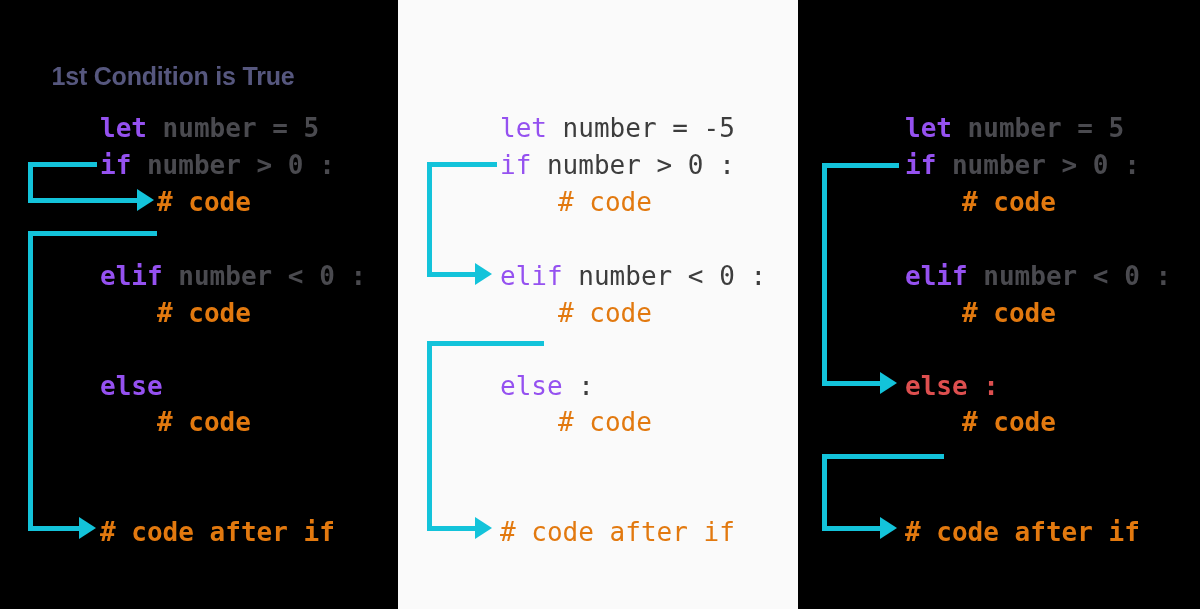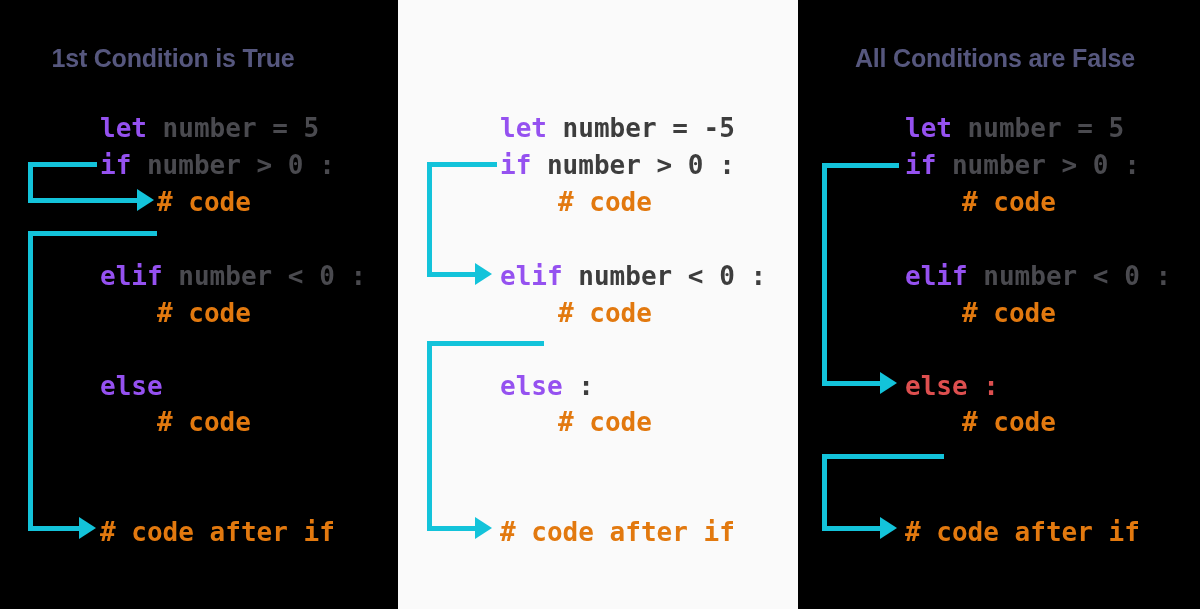--- a/index.html
+++ b/index.html
@@ -1,43 +1,42 @@
 <!DOCTYPE html>
 <html><head>
 <meta charset="utf-8">
 <style>
   html,body{margin:0;padding:0;background:#000;}
   .stage{position:relative;width:1200px;height:609px;background:#000;overflow:hidden;
          font-family:"Liberation Sans",sans-serif;}
   .card{position:absolute;left:398px;top:0;width:400px;height:609px;background:#fafafa;}
   .title{position:absolute;top:44px;transform:translateX(-50%);white-space:nowrap;
          font-weight:bold;font-size:25px;letter-spacing:-0.2px;}
-  .title-side{color:#56577e;}
+  .title-side{color:#56577e;margin-top:18px;}
   .title-mid{color:#63638f;}
   .line{position:absolute;font-family:"DejaVu Sans Mono","Liberation Mono",monospace;
-        font-size:26px;line-height:36px;height:36px;white-space:pre;font-weight:bold;}
+        font-size:26px;line-height:36px;height:36px;white-space:pre;}
   .bold{font-weight:bold;}
   .kw{color:#9551f0;}
   .redkw{color:#dd4f4f;}
   .comment{color:#e2790f;text-align:center;}
   .panel-side .plain{color:#4a4a4f;}
   .panel-mid .plain{color:#3d3d3d;}
   .aseg{position:absolute;background:#13c3da;}
   .ahead{position:absolute;width:0;height:0;border-top:11px solid transparent;
          border-bottom:11px solid transparent;border-left:17px solid #13c3da;}
 </style>
 </head>
 <body>
 
 <div class="stage">
 
   <div class="card"></div>
 
   <div class="title title-side" style="left:173px">1st Condition is True</div>
-  <div class="title title-side" style="left:995px">All Conditions are False</div>
 
   <div class="panel-side">
     <div class="line bold" style="left:100px;top:110px"><span class="kw">let</span><span class="plain"> number = 5</span></div>
     <div class="line bold" style="left:100px;top:147px"><span class="kw">if</span><span class="plain"> number &gt; 0 :</span></div>
     <div class="line bold" style="left:157px;top:184px"><span class="comment"># code</span></div>
     <div class="line bold" style="left:100px;top:258px"><span class="kw">elif</span><span class="plain"> number &lt; 0 :</span></div>
     <div class="line bold" style="left:157px;top:295px"><span class="comment"># code</span></div>
     <div class="line bold" style="left:100px;top:368px"><span class="kw">else</span></div>
     <div class="line bold" style="left:157px;top:404px"><span class="comment"># code</span></div>
     <div class="line bold" style="left:100px;top:514px"><span class="comment"># code after if</span></div>

